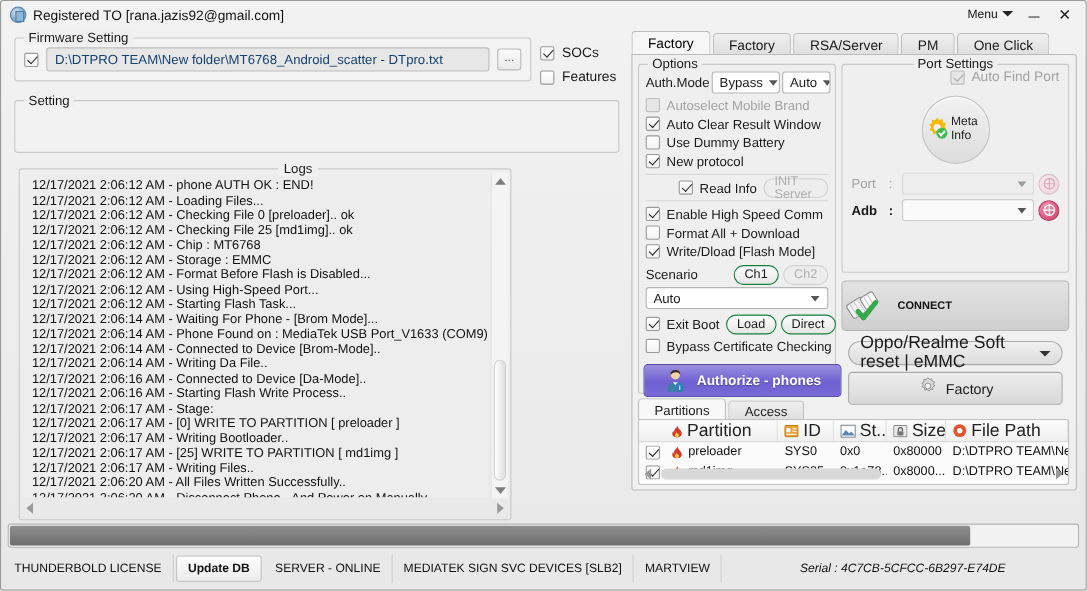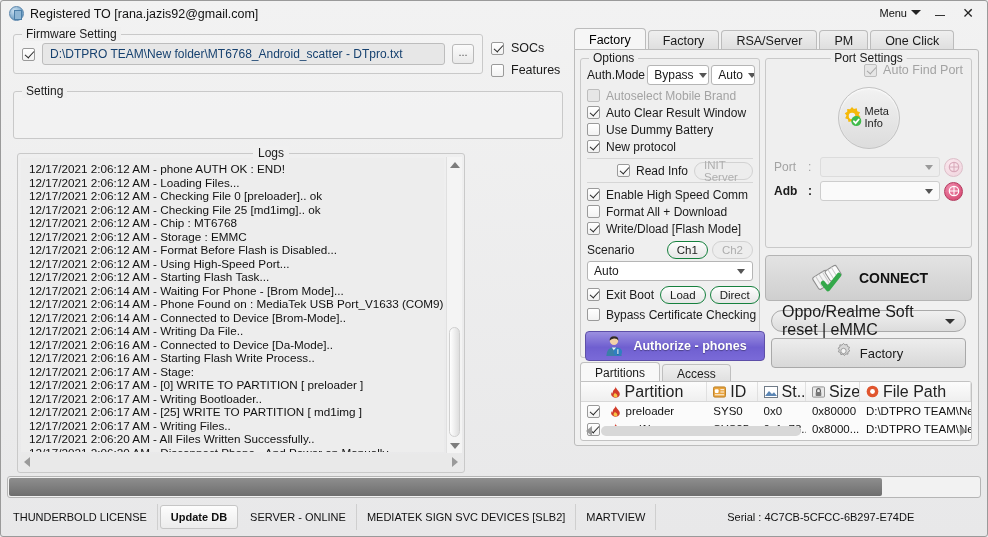--- a/index.html
+++ b/index.html
@@ -200,22 +200,22 @@
   .port-combo .arr{ width:0;height:0;border-left:4.5px solid transparent;border-right:4.5px solid transparent;border-top:5px solid #9a9a9a;margin-right:6px;}
   .dot-btn{
     width:19px;height:19px;border-radius:50%; border:1px solid #c48aa0;
     background:radial-gradient(circle at 35% 30%, #f6d2de, #d9days);
     display:flex;align-items:center;justify-content:center; flex:none;
   }
   .connect-btn{
     position:absolute; left:190px; top:205px; right:6px; height:46px;
     border:1px solid #b4b4b4; border-radius:4px;
     background:linear-gradient(#e3e3e3,#cfcfcf);
-    display:flex;align-items:center;justify-content:center; gap:10px;
-    font-size:14px; font-weight:bold; color:#111;
+    display:flex;align-items:center;gap:10px;
+    font-size:10px; font-weight:bold; color:#111;
   }
   .reset-combo{
     position:absolute; left:196px; top:260px; right:12px; height:22px;
     border:1px solid #a9a9a9; border-radius:11px;
     background:linear-gradient(#f0f0f0,#dcdcdc);
     display:flex;align-items:center; justify-content:space-between; padding:0 10px; font-size:16px;
   }
   .factory-btn{
     position:absolute; left:196px; top:288px; right:12px; height:30px;
     border:1px solid #a9a9a9; border-radius:4px;
@@ -261,21 +261,21 @@
     display:flex; align-items:stretch; font-size:11px;
   }
   .sb-cell{
     display:flex;align-items:center;justify-content:center; padding:0 10px;
     border-right:1px solid #cfcfcf; white-space:nowrap; color:#111;
   }
   .sb-cell.raised{
     background:linear-gradient(#fdfdfd,#ececec); border:1px solid #c6c6c6; border-radius:3px;
     font-weight:bold; margin:1px 2px;
   }
-  .sb-cell.serial{ flex:1; justify-content:center; border-right:none;}
+  .sb-cell.serial{ flex:1; justify-content:center; border-right:none;font-style:italic;}
 </style>
 </head>
 <body>
 
 <div class="window">
 
   <div class="titlebar">
     <div class="title-icon"></div>
     <div class="title-text">Registered TO [rana.jazis92@gmail.com]</div>
     <div class="win-controls">

